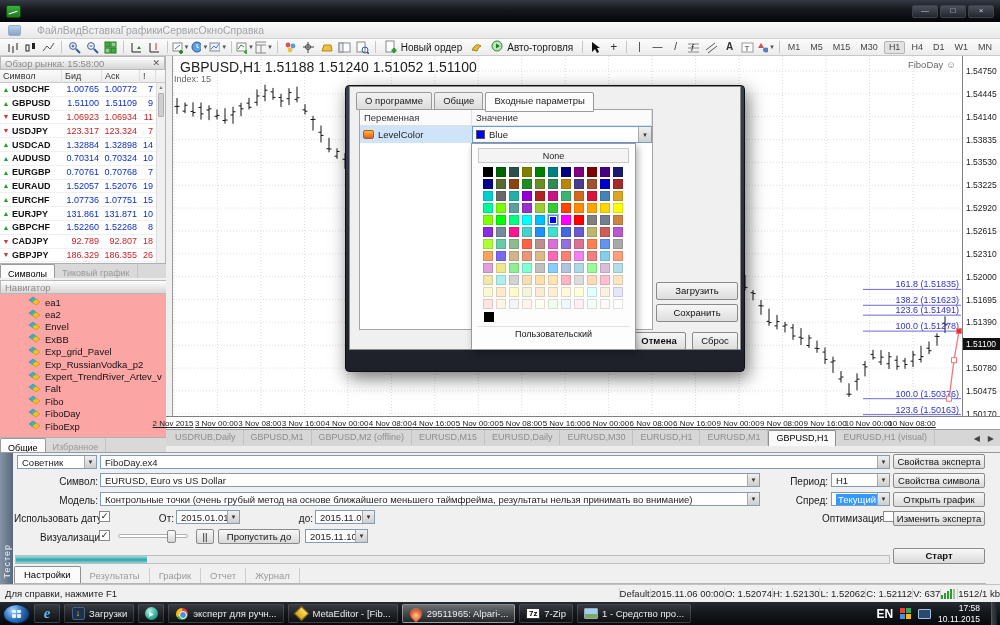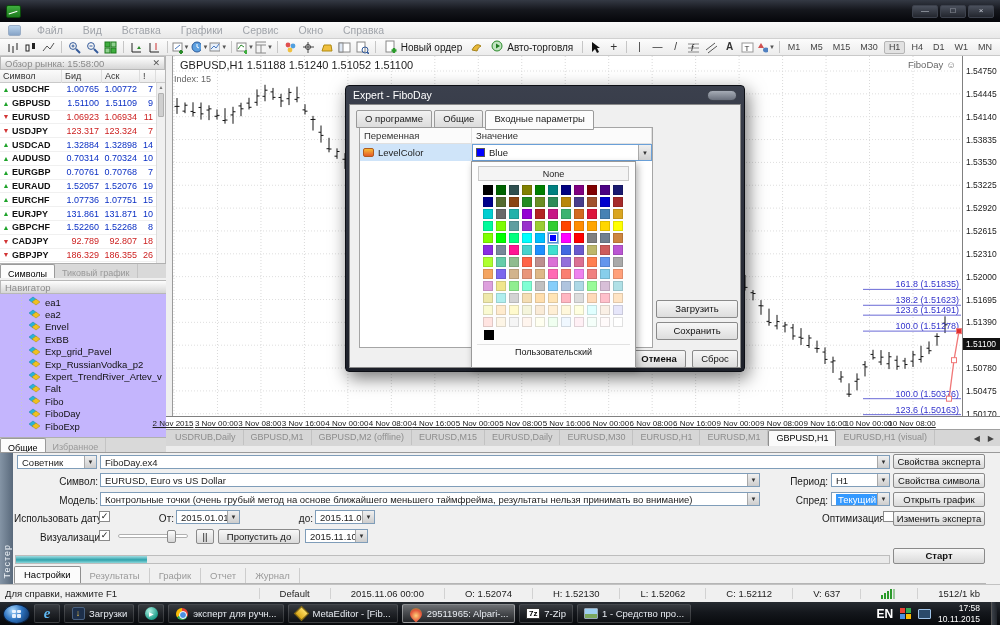--- a/index.html
+++ b/index.html
@@ -57,31 +57,31 @@
   .num{text-align:right;padding-right:3px;}
   .blue{color:#0a2fc4;} .red{color:#cc1f1f;}
   .mini-tabs{position:absolute;left:0;bottom:0;width:166px;height:15px;background:#d9d9d9;
     border-top:1px solid #b0b0b0;display:flex;font-size:9px;color:#999;align-items:flex-end;}
   .mini-tab{padding:3px 7px;border-right:1px solid #c4c4c4;height:14px;line-height:12px;}
   .mini-tab.active{background:#fcfcfc;color:#000;border:1px solid #9a9a9a;border-bottom:none;border-radius:2px 2px 0 0;}
   .vscroll{position:absolute;right:0;top:13px;width:9px;background:#f0f0f0;border-left:1px solid #ddd;}
   .vs-arrow{height:9px;font-size:5px;color:#777;text-align:center;line-height:9px;}
   .vs-thumb{margin:1px;background:#cfcfcf;border:1px solid #b0b0b0;border-radius:1px;}
 
-  #navigator{position:absolute;left:0;top:224px;width:186px;height:172px;background:#c4b5fd;border-right:1px solid #b5b5b5;}
+  #navigator{position:absolute;left:0;top:224px;width:186px;height:172px;background:#fca5a5;border-right:1px solid #b5b5b5;}
   #nav-list{position:relative;height:138px;overflow:hidden;padding-top:2px;}
   #nav-list:before{content:"";position:absolute;left:21px;top:0;bottom:0;width:1px;
     background:repeating-linear-gradient(to bottom,#c9c9c9 0 1px,transparent 1px 3px);}
   .nav-item{display:flex;align-items:center;gap:4px;height:12.4px;padding-left:28px;font-size:9.5px;color:#111;white-space:nowrap;}
   .nav-item svg{flex:0 0 auto;}
 
   
   #chart-region{position:absolute;left:166px;top:56px;width:834px;height:396px;background:#efefef;}
   #plot{position:absolute;left:6px;top:0;width:790px;height:360px;background:#fff;border-left:1px solid #9a9a9a;}
-  #chart-ohlc-line{position:absolute;left:14px;top:3px;font-size:11px;color:#222;z-index:3;}
+  #chart-ohlc-line{position:absolute;left:14px;top:3px;font-size:14px;color:#222;z-index:3;}
   #index-label{position:absolute;left:8px;top:18px;font-size:9px;color:#666;z-index:3;}
   #fibo-top-label{position:absolute;right:44px;top:3px;font-size:9.5px;color:#666;z-index:3;display:flex;gap:3px;align-items:center;}
   #price-axis{position:absolute;left:796px;top:0;width:38px;height:360px;background:#fff;border-left:1px solid #808080;}
   .pa-label{position:absolute;left:3px;font-size:8.5px;color:#1a1a1a;}
   #cur-price{position:absolute;left:0;width:38px;height:12px;background:#111;color:#fff;
     font-size:8.5px;line-height:12px;padding-left:3px;}
   #time-axis{position:absolute;left:0;top:360px;width:834px;height:13px;background:#fff;border-top:1px solid #808080;}
   .ta-label{position:absolute;top:2px;font-size:8px;color:#222;transform:translateX(-50%);white-space:nowrap;text-decoration:underline;}
   #chart-tabs{position:absolute;left:0;top:373px;width:834px;height:17px;background:#d6d6d6;
     border-top:1px solid #a0a0a0;display:flex;align-items:flex-end;font-size:9px;color:#8d8d8d;padding-left:2px;}
@@ -155,21 +155,21 @@
     border:1px solid #bdbdbd;}
   #progress-fill{height:100%;background:linear-gradient(#9fdde2,#2fa3ac 55%,#8bd6da);}
   #tester-tabs{position:absolute;left:14px;top:114px;width:972px;height:17px;display:flex;
     font-size:9.5px;color:#9a9a9a;border-bottom:1px solid #b5b5b5;align-items:flex-end;}
   .tt{padding:2px 9px;border-right:1px solid #cdcdcd;height:15px;white-space:nowrap;}
   .tt.active{background:#fbfbfb;color:#000;border:1px solid #8f8f8f;border-bottom:none;border-radius:2px 2px 0 0;height:17px;}
 
   
   #statusbar{position:absolute;left:0;top:584px;width:1000px;height:18px;background:#f0f0f0;
     border-top:1px solid #c2c2c2;display:flex;align-items:center;font-size:9.5px;color:#222;}
-  .sb-cell{border-left:1px solid #d2d2d2;padding:0 20px;white-space:nowrap;display:flex;align-items:center;gap:3px;}
+  .sb-cell{border-left:1px solid #d2d2d2;padding:0 0;white-space:nowrap;display:flex;align-items:center;gap:3px;}
   #sb-help{flex:1;padding:0 5px;}
 
   
   #taskbar{position:absolute;left:0;top:602px;width:1000px;height:23px;
     background:linear-gradient(#262b31 0%,#14171c 45%,#07090c 100%);display:flex;align-items:center;padding:0 3px;gap:4px;}
   #start-orb{width:27px;height:20px;border-radius:50%;border:1px solid #0a1f3d;
     background:radial-gradient(circle at 35% 30%,#a8d8ff,#2f74c0 45%,#123a6e 85%);
     display:flex;align-items:center;justify-content:center;}
   #start-flag{width:9px;height:8px;display:grid;grid-template-columns:1fr 1fr;gap:1px;}
   #start-flag i{background:#f3f7ff;border-radius:1px;opacity:.92;}
@@ -211,21 +211,21 @@
   <div id="app-icon"></div>
   <div class="win-btns">
     <div class="win-btn">—</div>
     <div class="win-btn">□</div>
     <div class="win-btn">×</div>
   </div>
 </div>
 
 <div id="menubar">
   <div id="child-icon"></div>
-  <div id="menu-items" style="display:flex;gap:20px;">
+  <div id="menu-items" style="display:flex;gap:0;">
       <span class="menu-item">Файл</span>
       <span class="menu-item">Вид</span>
       <span class="menu-item">Вставка</span>
       <span class="menu-item">Графики</span>
       <span class="menu-item">Сервис</span>
       <span class="menu-item">Окно</span>
       <span class="menu-item">Справка</span>
     </div>
 </div>
 
@@ -1085,24 +1085,20 @@
       </div>
     <div id="ct-arrows">
       <span>◀</span>
       <span>▶</span>
     </div>
   </div>
   <div id="chart-strip"></div>
 </div>
 
 <div id="dialog">
-  <div id="dlg-titlebar">
-    <span>Expert - FiboDay</span>
-    <div class="dlg-pill"></div>
-  </div>
   <div id="dlg-body">
     <div id="dlg-tabs">
         <span class="dtab">О программе</span>
         <span class="dtab">Общие</span>
         <span class="dtab active">Входные параметры</span>
       </div>
     <div id="dlg-table">
       <div class="dt-head">
         <span>Переменная</span>
         <span>Значение</span>

